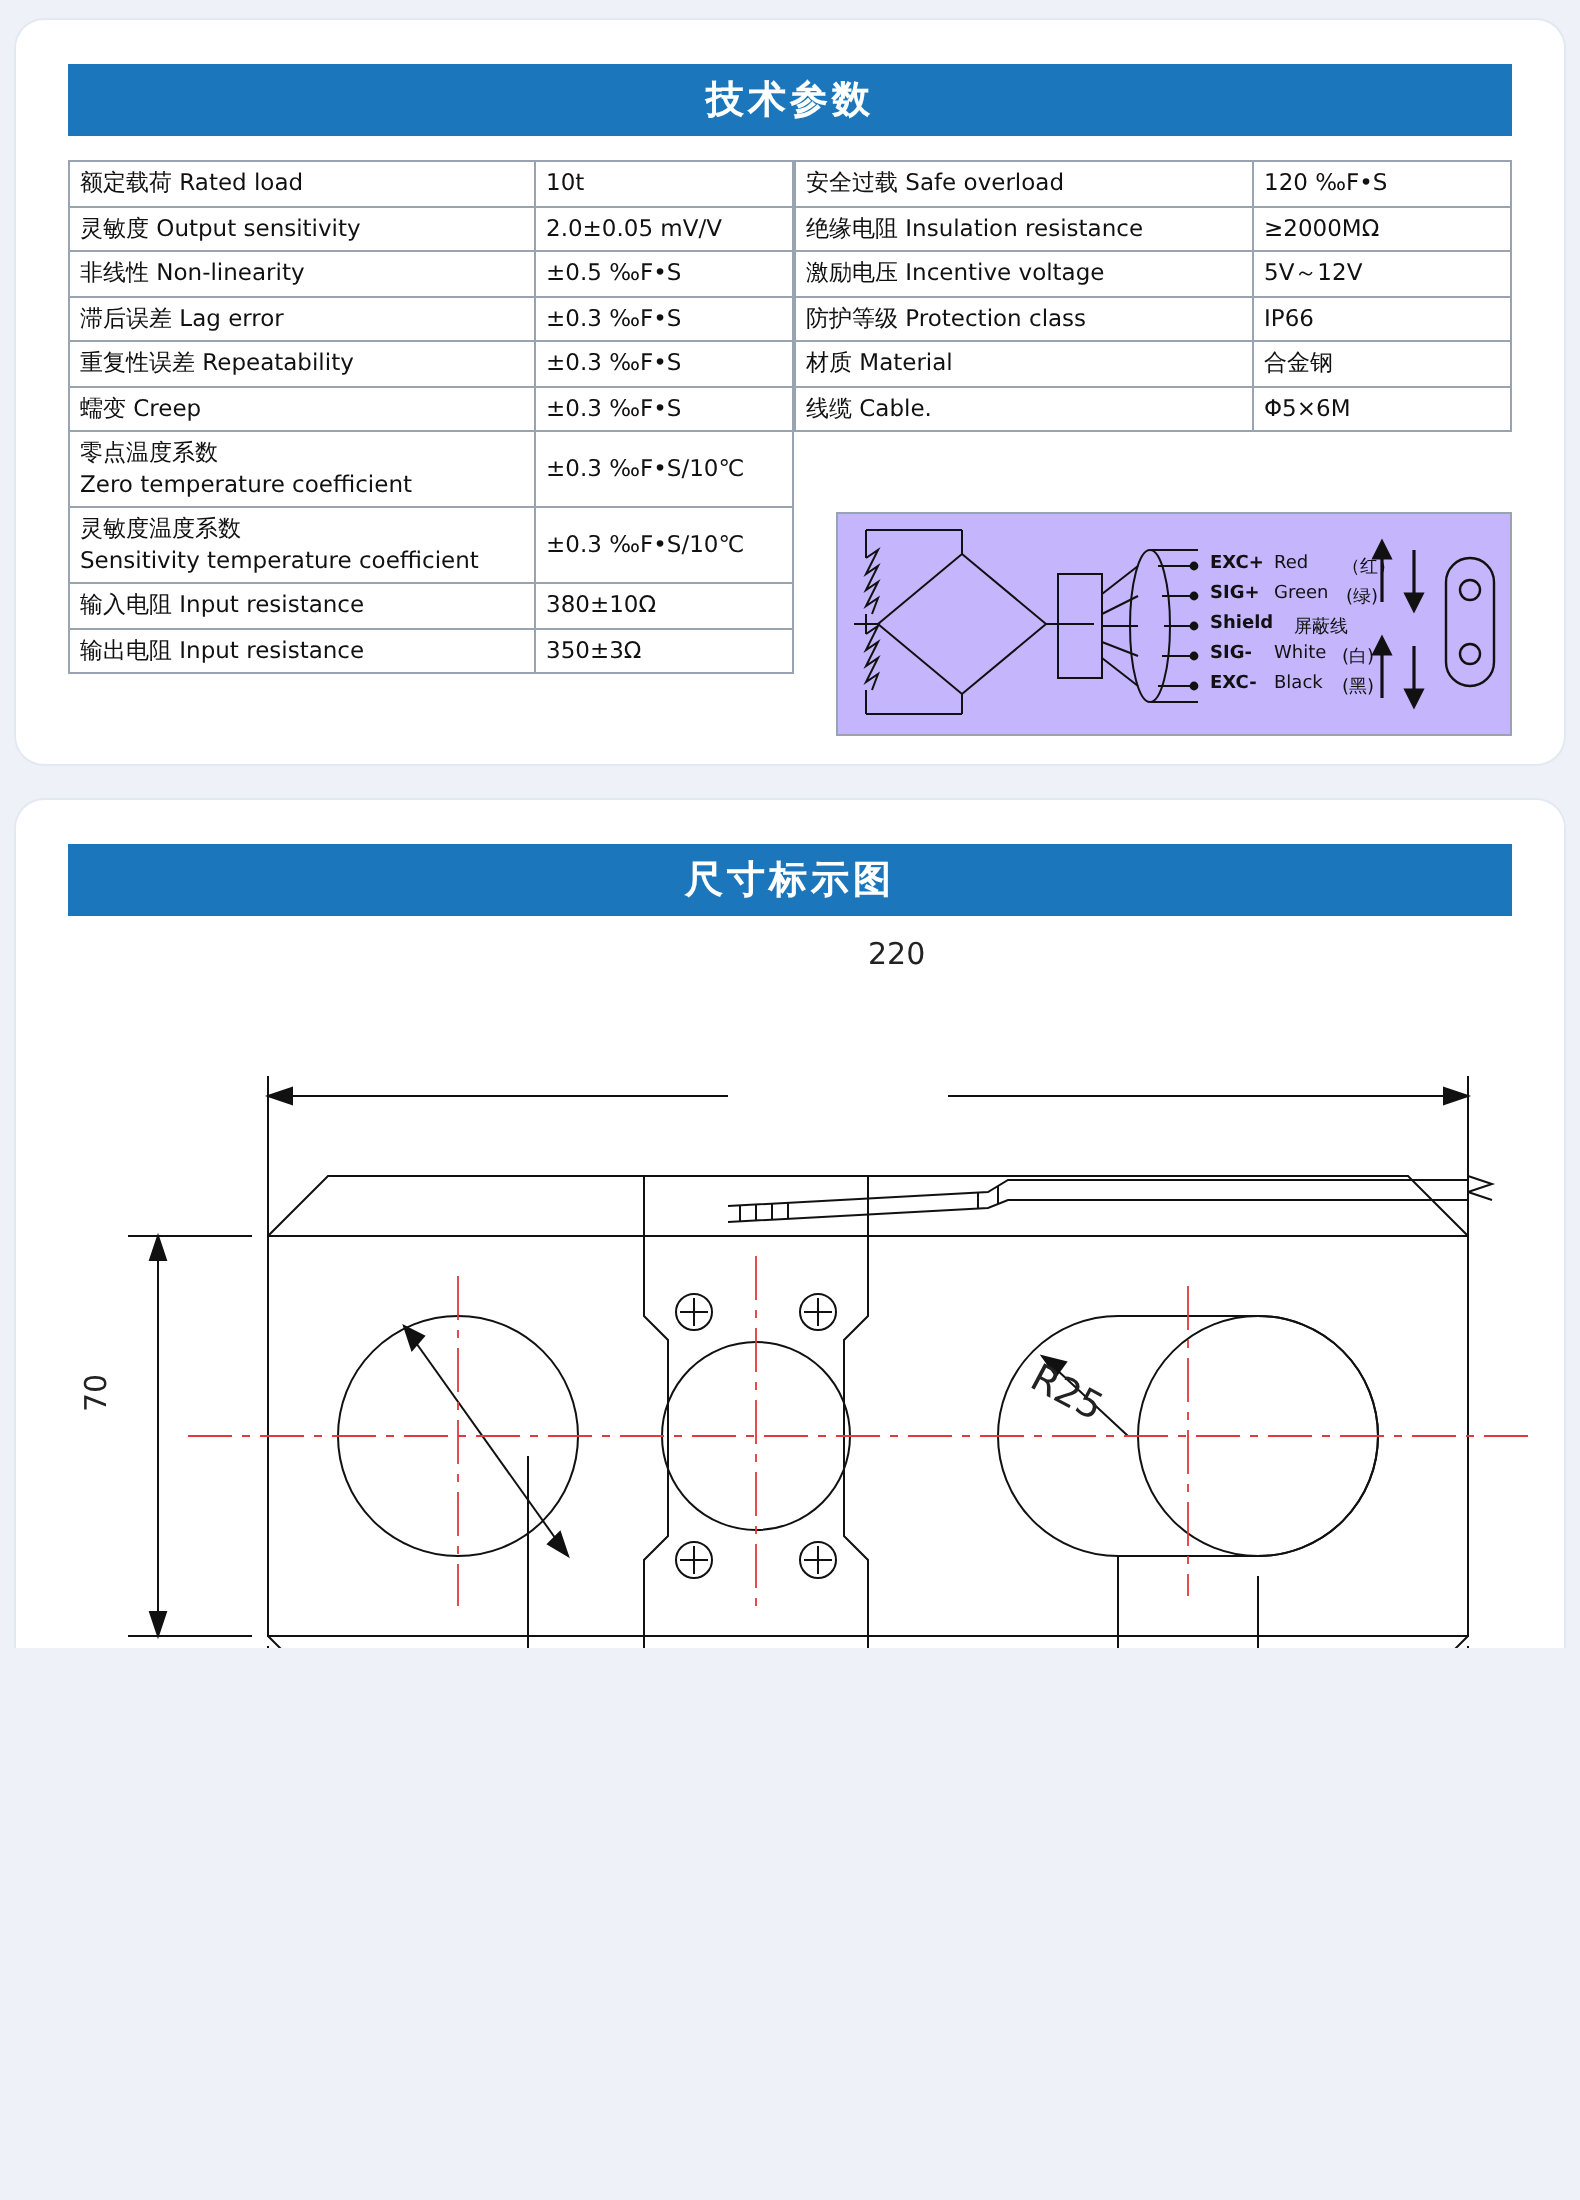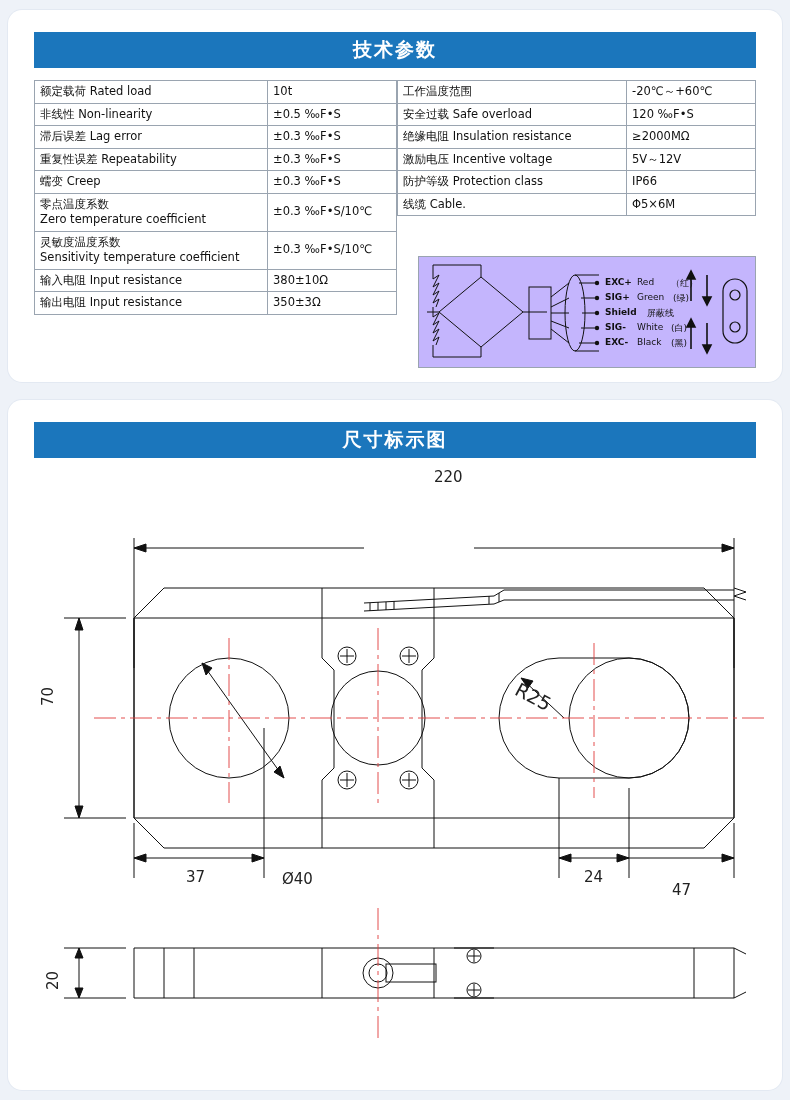--- a/index.html
+++ b/index.html
@@ -3,21 +3,21 @@
 <meta charset="utf-8">
 <style>
   html,body{margin:0;padding:0;}
   body{
     width:790px;height:1100px;
     background:#eef2f8;
     font-family:"Liberation Sans", sans-serif;
     color:#1b1b1b;
     -webkit-font-smoothing:antialiased;
   }
-  .page{position:relative;width:790px;height:1100px;overflow:hidden;}
+  .page{position:relative;width:790px;height:824px;overflow:hidden;}
 
   .card{
     position:absolute;
     left:8px;right:8px;
     background:#ffffff;
     border-radius:14px;
     box-shadow:0 0 0 1px #e3e9f2;
   }
   #card-specs{top:10px;height:372px;}
   #card-dims{top:400px;height:690px;}
@@ -104,20 +104,24 @@
 
     <div class="spec-wrap">
 
       <table class="spec" id="spec-left">
         <tbody>
             <tr>
           <td class="k">额定载荷 Rated load</td>
           <td class="v">10t</td>
         </tr>
         <tr>
+          <td class="k">灵敏度 Output sensitivity</td>
+          <td class="v">2.0±0.05 mV/V</td>
+        </tr>
+        <tr>
           <td class="k">非线性 Non-linearity</td>
           <td class="v">±0.5 ‰F•S</td>
         </tr>
         <tr>
           <td class="k">滞后误差 Lag error</td>
           <td class="v">±0.3 ‰F•S</td>
         </tr>
         <tr>
           <td class="k">重复性误差 Repeatability</td>
           <td class="v">±0.3 ‰F•S</td>
@@ -146,39 +150,39 @@
         </tr>
         <tr>
           <td class="k">输出电阻 Input resistance</td>
           <td class="v">350±3Ω</td>
         </tr>
       </tbody>
         </table>
 
       <table class="spec" id="spec-right">
         <tbody>
-            <tr>
-          <td class="k">工作温度范围</td>
-          <td class="v">-20℃～+60℃</td>
-        </tr>
         <tr>
           <td class="k">安全过载 Safe overload</td>
           <td class="v">120 ‰F•S</td>
         </tr>
         <tr>
           <td class="k">绝缘电阻 Insulation resistance</td>
           <td class="v">≥2000MΩ</td>
         </tr>
         <tr>
           <td class="k">激励电压 Incentive voltage</td>
           <td class="v">5V～12V</td>
         </tr>
         <tr>
           <td class="k">防护等级 Protection class</td>
           <td class="v">IP66</td>
+        </tr>
+        <tr>
+          <td class="k">材质 Material</td>
+          <td class="v">合金钢</td>
         </tr>
         <tr>
           <td class="k">线缆 Cable.</td>
           <td class="v">Φ5×6M</td>
         </tr>
       </tbody>
         </table>
 
       <div class="wiring">
         <svg width="336" height="110" viewBox="0 0 336 110">

